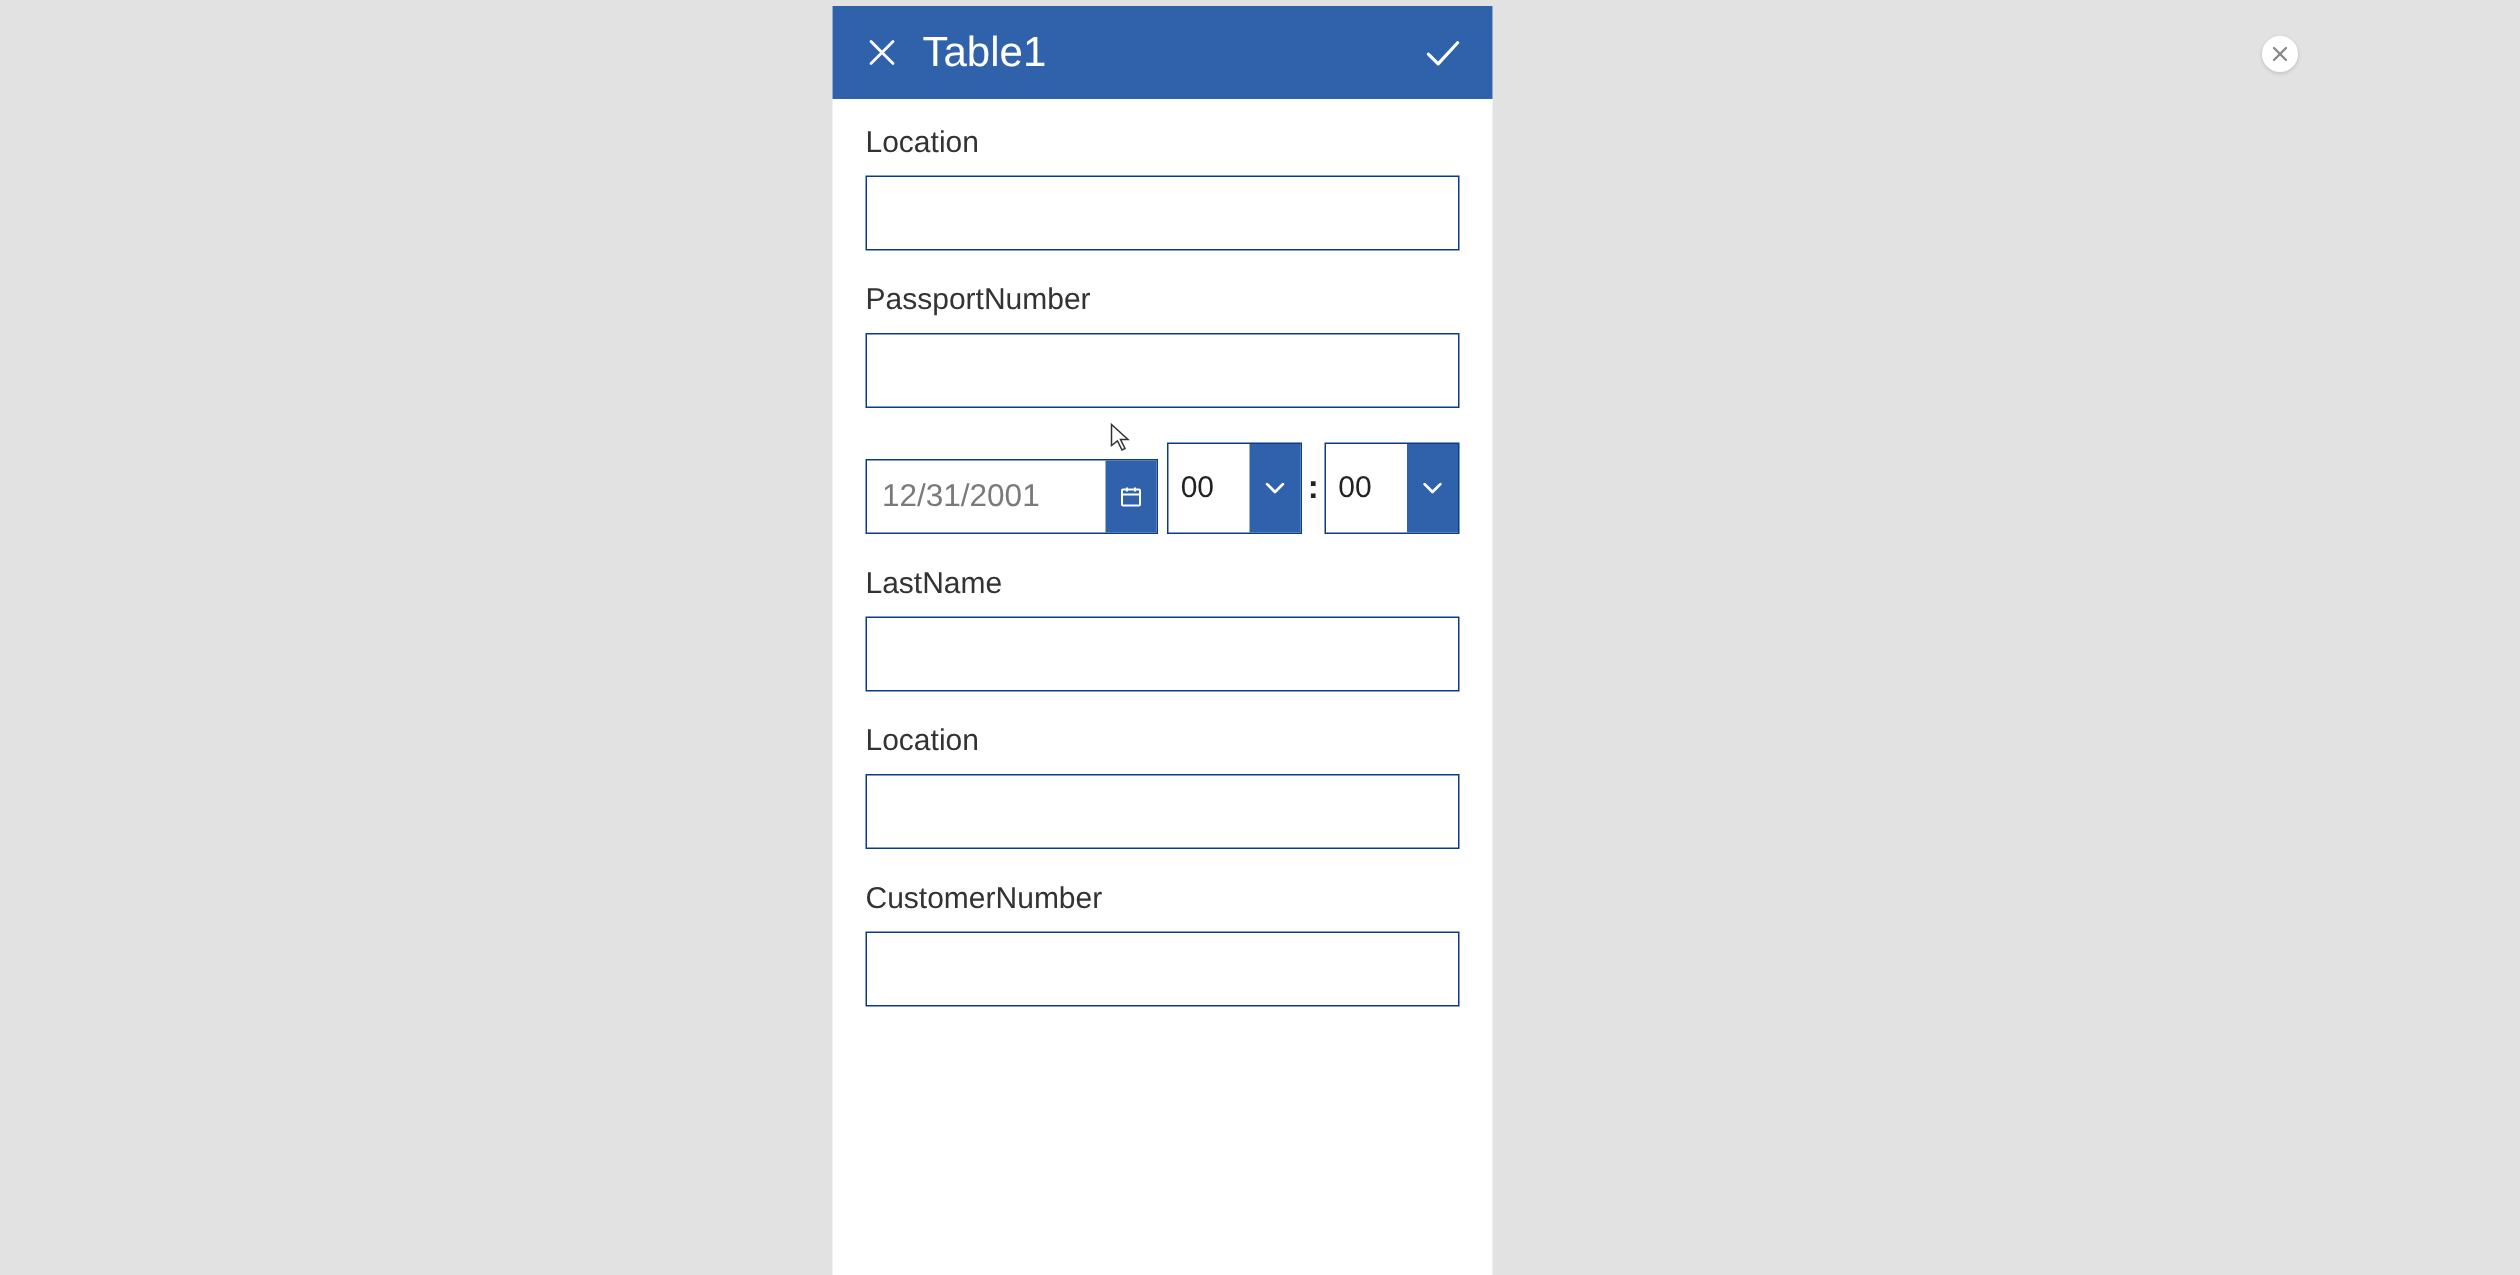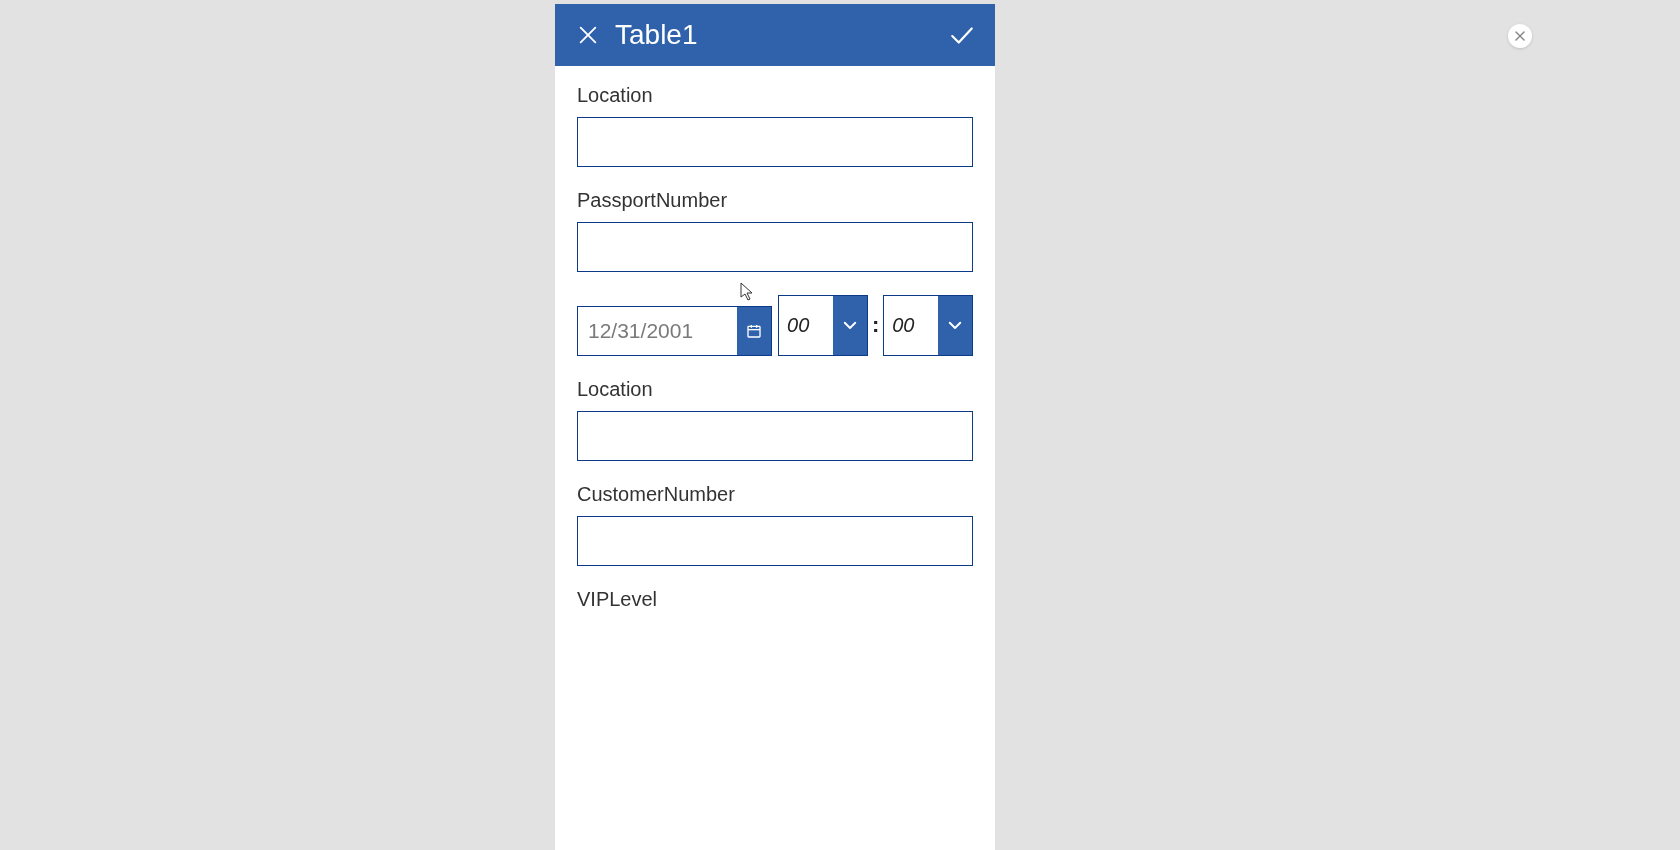--- a/index.html
+++ b/index.html
@@ -97,21 +97,20 @@
       display: flex;
       align-items: center;
       justify-content: center;
       cursor: pointer;
     }
     .time-picker {
       display: flex;
       border: 1.5px solid #0d3a88;
       height: 61px;
       width: 92px;
-      font-style: italic;
     }
     .time-text {
       flex: 1;
       display: flex;
       align-items: center;
       padding: 0 8px;
       font-size: 20px;
       color: #222;
     }
     .drop-btn {
@@ -207,35 +206,35 @@
           <div class="drop-btn">
             <svg width="18" height="18" viewBox="0 0 24 24" fill="none" stroke="#fff" stroke-width="2.5" stroke-linecap="round" stroke-linejoin="round">
                 <polyline points="5,9 12,16 19,9"></polyline>
               </svg>
           </div>
         </div>
       </div>
     </div>
 
 
+    <div class="field">
+      <label class="field-label">LastName</label>
+      <input type="text" class="text-input" value="" style="">
+    </div>
 
     <div class="field">
       <label class="field-label">Location</label>
       <input type="text" class="text-input" value="" style="">
     </div>
 
     <div class="field">
       <label class="field-label">CustomerNumber</label>
       <input type="text" class="text-input" value="" style="">
     </div>
 
-    <div class="field">
-      <label class="field-label">VIPLevel</label>
-
-    </div>
 
   </div>
 </div>
 
 <div class="close-circle">
   <svg width="12" height="12" viewBox="0 0 24 24" fill="none" stroke="#888" stroke-width="3" stroke-linecap="round">
       <line x1="4" y1="4" x2="20" y2="20"></line>
       <line x1="20" y1="4" x2="4" y2="20"></line>
     </svg>
 </div>

